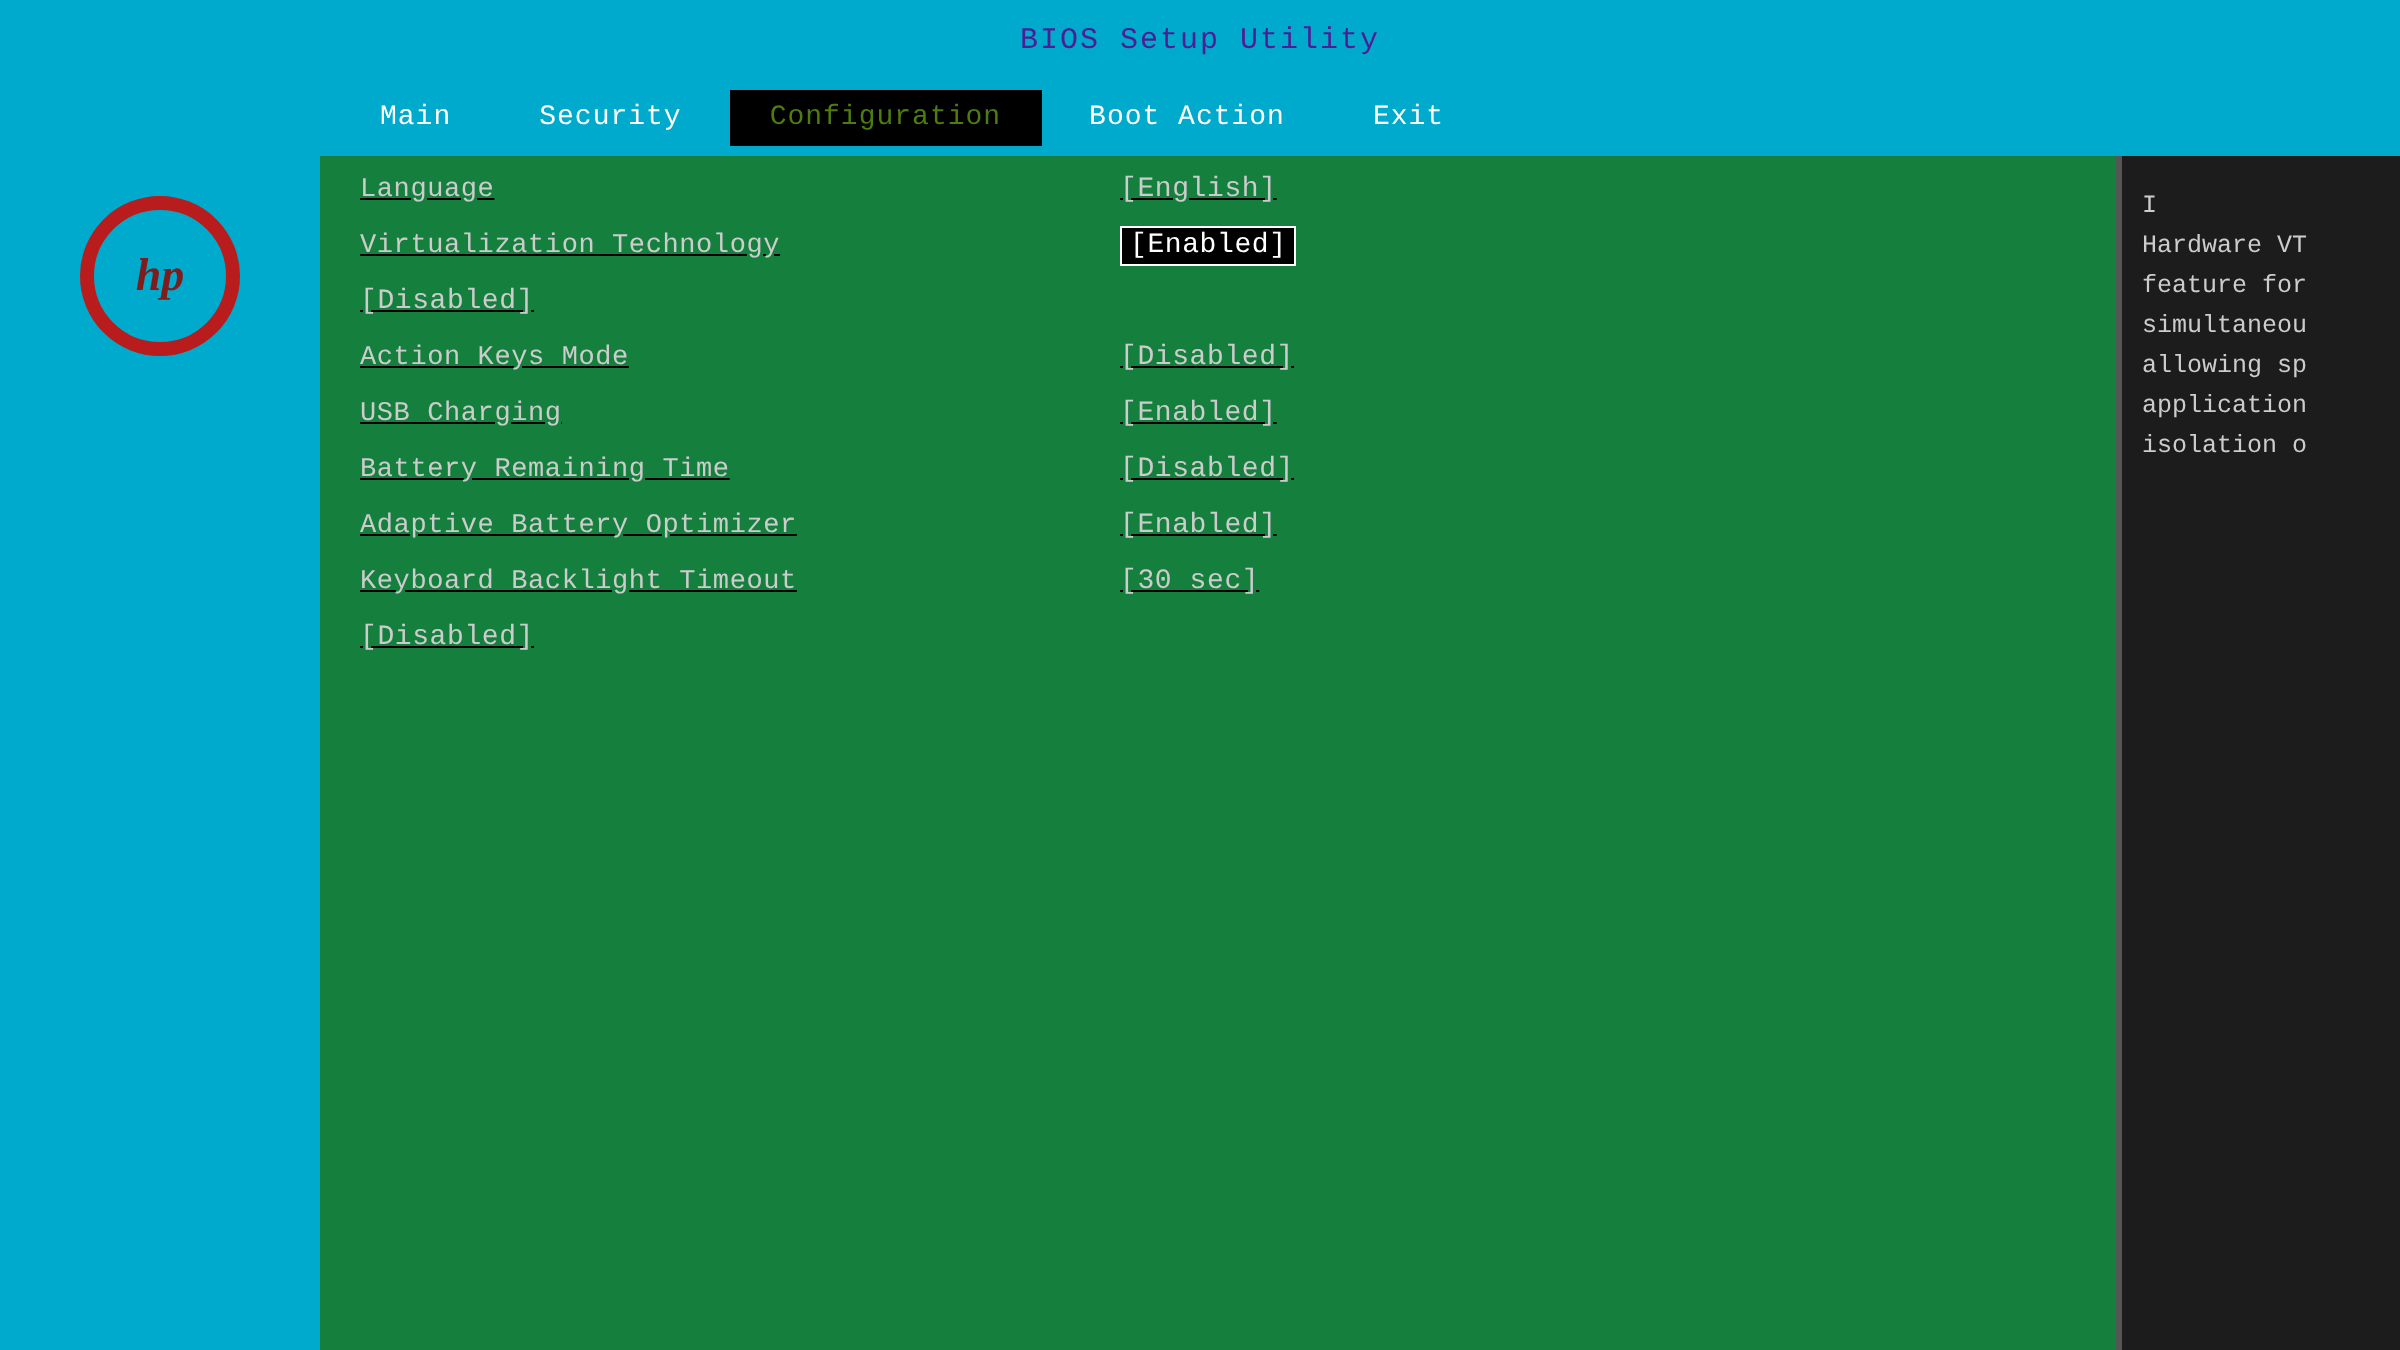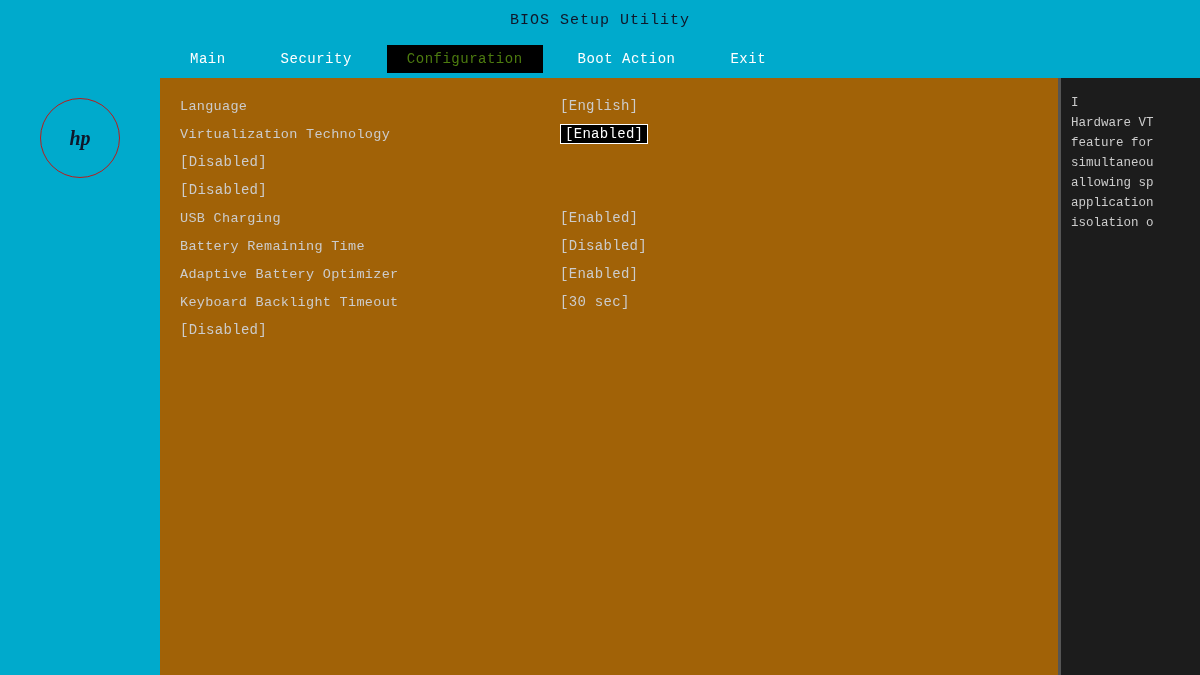--- a/index.html
+++ b/index.html
@@ -29,35 +29,35 @@
       width: 100%;
       height: 40px;
       background: #00aacc;
       display: flex;
       align-items: center;
       justify-content: center;
       position: relative;
     }
 
     .title-text {
-      color: #0f172a;
+      color: #4c1d95;
       font-size: 15px;
       font-weight: normal;
       letter-spacing: 1px;
     }
 
     
     .nav-bar {
       width: 100%;
       height: 38px;
       background: #00aacc;
       display: flex;
       align-items: center;
       padding-left: 170px;
-      gap: 15px;
+      gap: 4px;
     }
 
     .nav-item {
       color: #ffffff;
       font-size: 14px;
       padding: 6px 20px;
       cursor: pointer;
       letter-spacing: 0.5px;
     }
 
@@ -81,38 +81,39 @@
       display: flex;
       align-items: flex-start;
       justify-content: center;
       padding-top: 20px;
       flex-shrink: 0;
     }
 
     .hp-logo {
       width: 80px;
       height: 80px;
-      border: 1px solid #b91c1c;
+      border: 7px solid #b91c1c;
       border-radius: 50%;
       display: flex;
       align-items: center;
       justify-content: center;
-      color: #0f172a;
-      font-size: 20px;
+      color: #7f1d1d;
+      font-size: 23px;
       font-weight: bold;
       font-style: italic;
       font-family: serif;
     }
 
     
     .settings-panel {
       flex: 1;
-      background: #a16207;
-      padding: 14px 20px;
+      background: #15803d;
+      padding: 3px 20px;
       min-width: 0;
+      text-decoration: underline;
     }
 
     .settings-table {
       width: 100%;
     }
 
     .settings-row {
       display: flex;
       align-items: center;
       padding: 4px 0;
@@ -201,20 +202,21 @@
         <div class="settings-row">
           <span class="setting-name">Virtualization Technology</span>
           <span class="setting-value highlighted">[Enabled]</span>
         </div>
 
         <div class="settings-row">
           <span class="setting-value">[Disabled]</span>
         </div>
 
         <div class="settings-row">
+          <span class="setting-name">Action Keys Mode</span>
           <span class="setting-value">[Disabled]</span>
         </div>
 
         <div class="settings-row">
           <span class="setting-name">USB Charging</span>
           <span class="setting-value">[Enabled]</span>
         </div>
 
         <div class="settings-row">
           <span class="setting-name">Battery Remaining Time</span>

